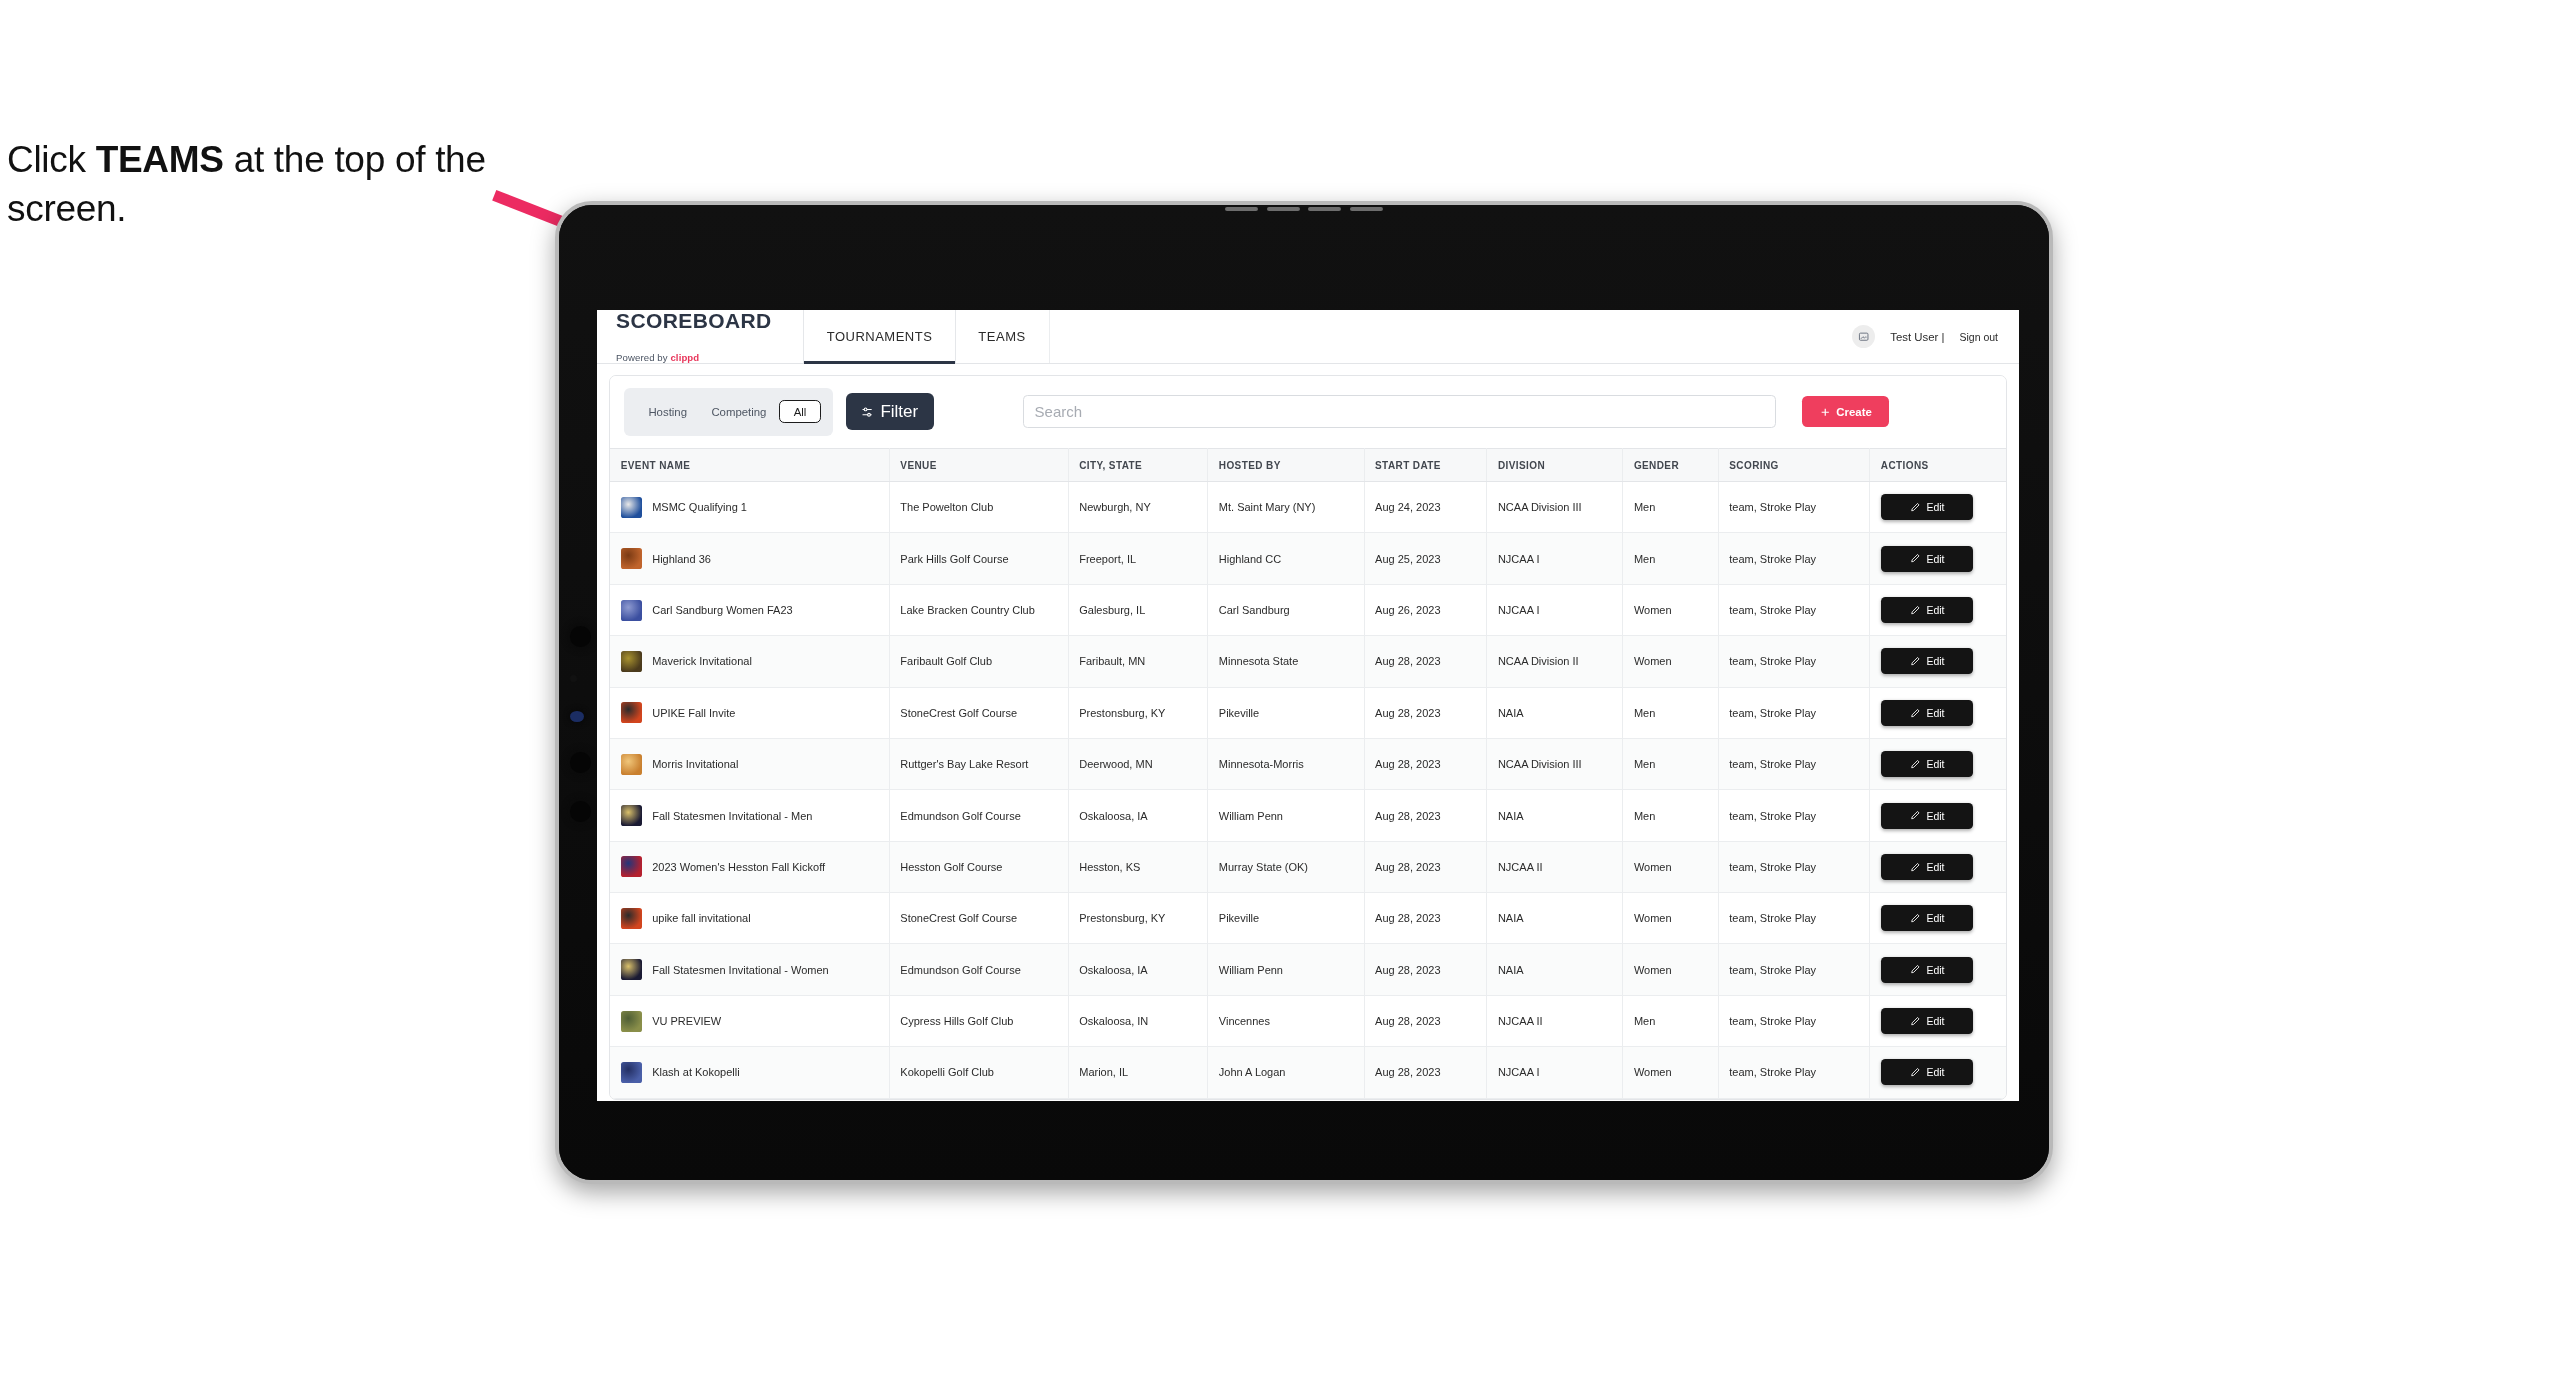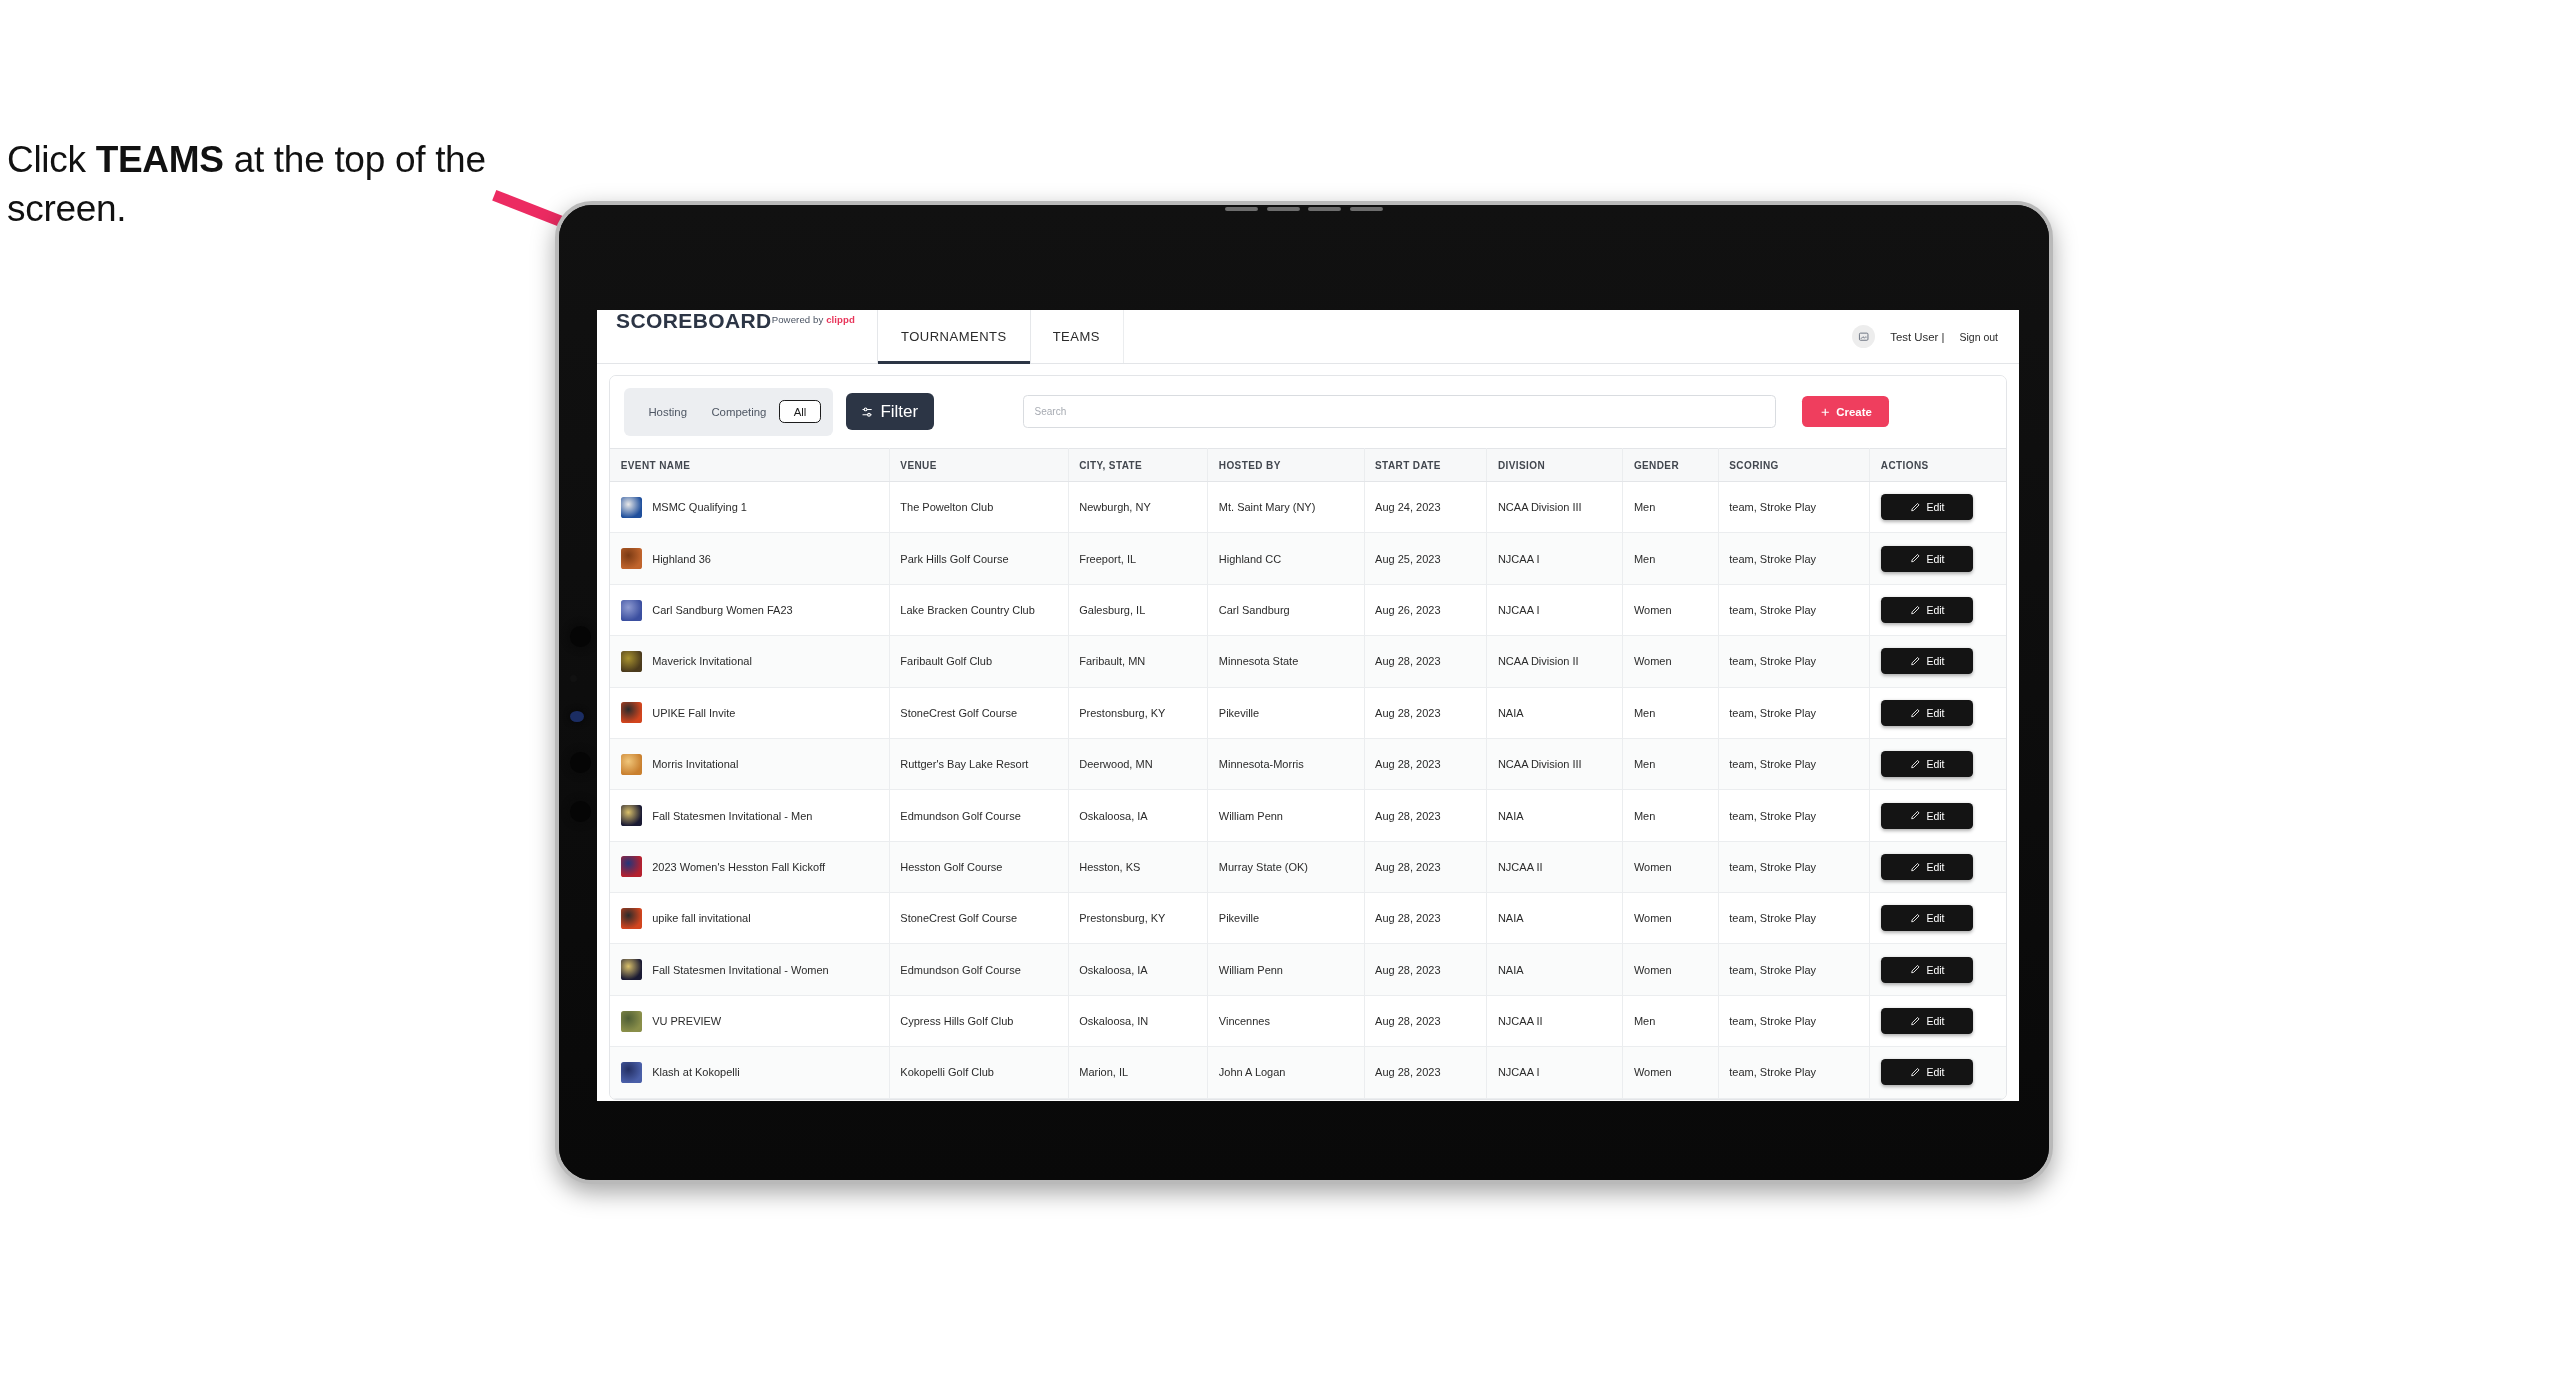--- a/index.html
+++ b/index.html
@@ -69,21 +69,21 @@
   }
 
   
   .appbar {
     display: flex; align-items: stretch;
     height: 54px;
     background: #ffffff;
     border-bottom: 0.9px solid #e3e5e8;
     position: relative;
   }
-  .brand { display:flex; flex-direction:row; justify-content:flex-end; padding-left: 19px; padding-right: 23px; }
+  .brand { display:flex; flex-direction:column; justify-content:space-between; padding-left: 19px; padding-right: 32px; }
   .brand-name {
     font-size: 21px; font-weight: 800; color:#2c3545;
     letter-spacing: 0.4px; line-height:1; font-family:"Liberation Sans", sans-serif;
   }
   .brand-sub { font-size: 9.6px; color:#4a5362; margin-top:3.5px; letter-spacing:0.1px; }
   .brand-sub .clippd { color:#e8355a; font-weight:700; }
 
   .navtabs { display:flex; align-items:stretch; }
   .navtab {
     display:flex; align-items:center; padding: 0 23px;
@@ -126,21 +126,21 @@
   .seg.active { background:#ffffff; color:#1c1c1c; border:1.3px solid #1c1c1c; padding:4.4px 14px; }
   .filter-btn {
     display:flex; align-items:center; gap:7px;
     background:#2c3545; color:#fff; font-size:17px;
     padding: 8.7px 15.7px; border-radius:6.1px; border:none; cursor:pointer;
     font-family:"Liberation Sans", sans-serif;
   }
   .search-wrap { margin-left: 77px; flex: 1 1 auto; max-width: 753px; }
   .search-input {
     width: 100%; height: 33px; border:0.9px solid #d9dce0; border-radius:4.4px;
-    padding: 0 10.5px; font-size:10px; color:#2b2b2b; outline:none;
+    padding: 0 10.5px; font-size:15px; color:#2b2b2b; outline:none;
     font-family:"Liberation Sans", sans-serif; background:#fff;
   }
   .search-input::placeholder { color:#a7abb2; }
   .create-btn {
     display:flex; align-items:center; gap:6.1px; margin-left:14px;
     background:#ef3e5e; color:#fff; font-size:11.4px; font-weight:600;
     padding: 9.6px 17.5px; border-radius:5.2px; border:none; cursor:pointer;
     font-family:"Liberation Sans", sans-serif;
   }
 

